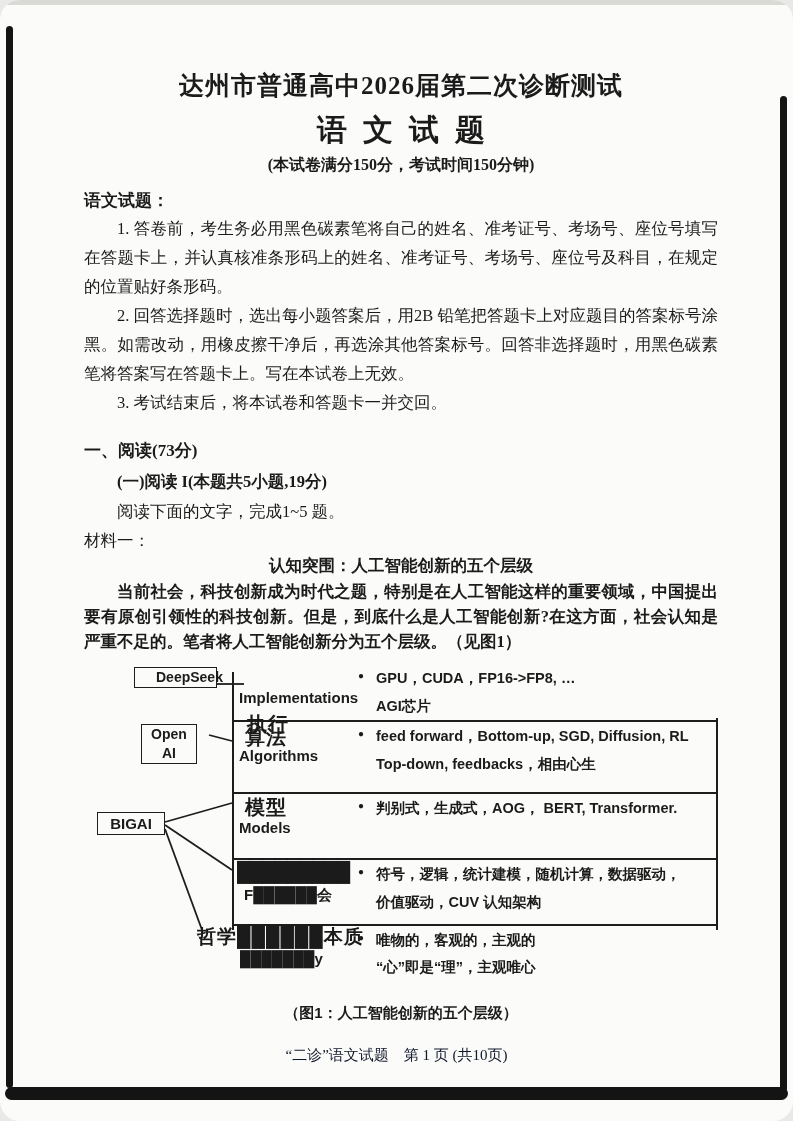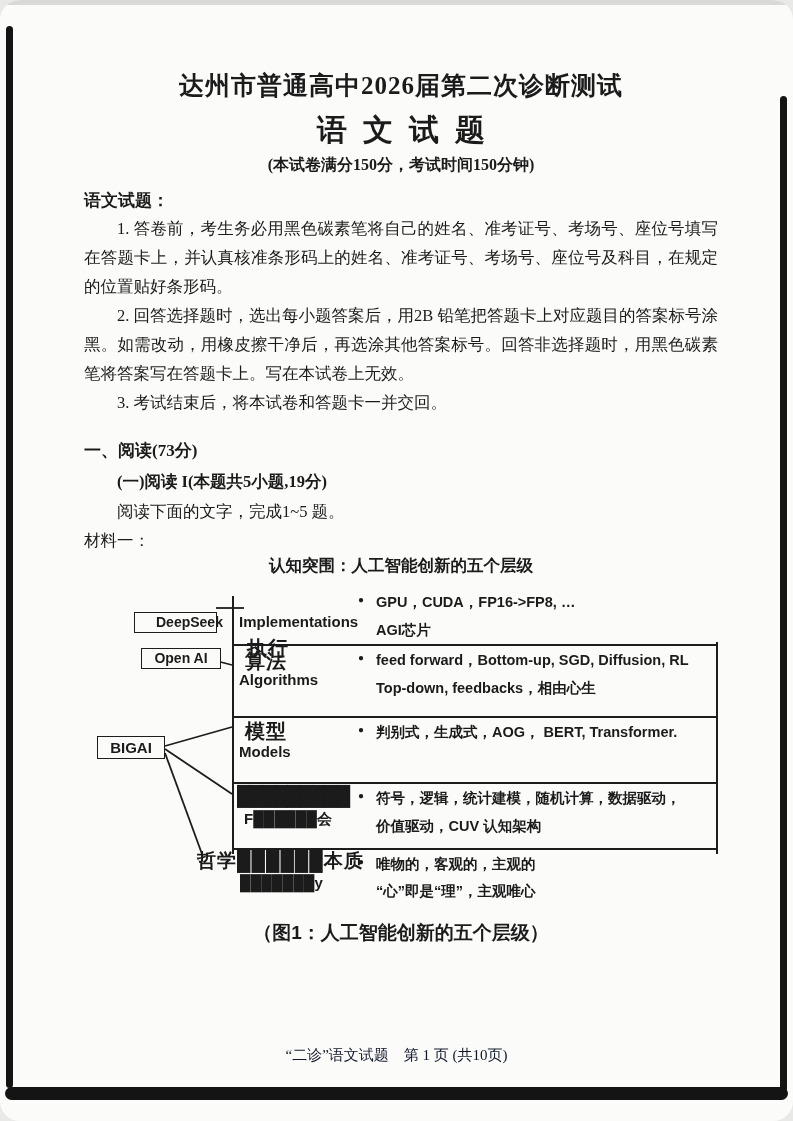--- a/index.html
+++ b/index.html
@@ -38,42 +38,42 @@
   
   .figure { position:relative; margin-top:8px; height:322px; font-family:"Liberation Sans","DejaVu Sans",sans-serif; }
   .fig-lines { position:absolute; left:0; top:0; width:650px; height:330px; }
   .spine { position:absolute; left:148px; top:10px; width:2px; height:258px; background:#1d1d1d; }
   .divider { position:absolute; left:148px; width:485px; height:1.5px; background:#1d1d1d; }
   .div1 { top:58px; } .div2 { top:130px; } .div3 { top:196px; } .div4 { top:262px; }
   .right-border { position:absolute; left:632px; top:56px; width:1.5px; height:212px; background:#1d1d1d; }
 
   .tag { position:absolute; border:1.6px solid #1d1d1d; background:#fbfbf9; font-weight:bold;
          font-size:14px; text-align:center; line-height:19px; padding:0 5px; }
-  .tag-deepseek { left:50px; top:26px; width:83px;padding-left:21px; }
-  .tag-openai   { left:57px; top:62px; width:80px; }
+  .tag-deepseek { left:50px; top:5px; width:83px;padding-left:21px; }
+  .tag-openai   { left:57px; top:62px; width:56px; }
   .tag-bigai    { left:13px; top:150px; width:68px; font-size:15px; line-height:21px; }
 
   .level { position:absolute; left:0; width:634px; height:66px; }
   .lv1 { top:0; } .lv2 { top:58px; } .lv3 { top:130px; } .lv4 { top:196px; } .lv5 { top:262px; }
   .level .cn { position:absolute; left:160px; top:2px; font-size:20px; font-weight:bold; letter-spacing:1px; }
   .level .en { position:absolute; left:155px; top:27px; font-size:15px; font-weight:bold; }
   .level .bullet { position:absolute; left:274px; top:8px; font-size:10px; }
   .level .d1 { position:absolute; left:292px; top:5px; font-size:14.5px; font-weight:bold; width:345px; line-height:22px; }
   .level .d2 { position:absolute; left:292px; top:33px; font-size:14.5px; font-weight:bold; width:345px; line-height:22px; }
   .lv1 .cn { left:163px;margin-top:47px; }
   .lv2 .cn { left:161px; top:4px; }
   .lv3 .cn { left:161px; }
   .lv4 .cn { left:153px; top:3px; font-size:19px; letter-spacing:-1px; }
   .lv4 .en { left:160px; top:28px; }
   .lv5 { height:60px; }
   .lv5 .cn { left:113px; top:0; font-size:19px; }
   .lv5 .en { left:156px; top:26px; }
   .lv5 .d2 { top:32px; }
 
-  .fig-caption { font-size:19px; font-weight:bold; text-align:center; margin-top:12px;
+  .fig-caption { font-size:15px; font-weight:bold; text-align:center; margin-top:20px;
                  font-family:"Liberation Sans","DejaVu Sans",sans-serif; }
 
   .footer { position:absolute; bottom:56px; left:0; width:100%; text-align:center; font-size:15px; color:#0f172a; }
 </style>
 </head>
 <body>
 
 <div class="page">
   <div class="edge edge-top"></div>
   <div class="edge edge-left"></div>
@@ -88,20 +88,21 @@
     <p class="notice-heading">语文试题：</p>
     <p class="notice">1. 答卷前，考生务必用黑色碳素笔将自己的姓名、准考证号、考场号、座位号填写在答题卡上，并认真核准条形码上的姓名、准考证号、考场号、座位号及科目，在规定的位置贴好条形码。</p>
     <p class="notice">2. 回答选择题时，选出每小题答案后，用2B 铅笔把答题卡上对应题目的答案标号涂黑。如需改动，用橡皮擦干净后，再选涂其他答案标号。回答非选择题时，用黑色碳素笔将答案写在答题卡上。写在本试卷上无效。</p>
     <p class="notice">3. 考试结束后，将本试卷和答题卡一并交回。</p>
 
     <p class="section-heading">一、阅读(73分)</p>
     <p class="subsection-heading">(一)阅读 I(本题共5小题,19分)</p>
     <p class="reading-instruction">阅读下面的文字，完成1~5 题。</p>
     <p class="material-label">材料一：</p>
     <p class="material-title">认知突围：人工智能创新的五个层级</p>
+    <p class="material-paragraph">当前社会，科技创新成为时代之题，特别是在人工智能这样的重要领域，中国提出要有原创引领性的科技创新。但是，到底什么是人工智能创新?在这方面，社会认知是严重不足的。笔者将人工智能创新分为五个层级。（见图1）</p>
 
     <div class="figure">
       <svg class="fig-lines" viewBox="0 0 650 330" xmlns="http://www.w3.org/2000/svg">
         <line x1="132" y1="22" x2="160" y2="22" stroke="#1d1d1d" stroke-width="1.8"></line>
         <line x1="125" y1="73" x2="148" y2="79" stroke="#1d1d1d" stroke-width="1.8"></line>
         <line x1="81" y1="160" x2="148" y2="141" stroke="#1d1d1d" stroke-width="1.8"></line>
         <line x1="81" y1="163" x2="148" y2="208" stroke="#1d1d1d" stroke-width="1.8"></line>
         <line x1="81" y1="167" x2="118" y2="268" stroke="#1d1d1d" stroke-width="1.8"></line>
       </svg>
 

